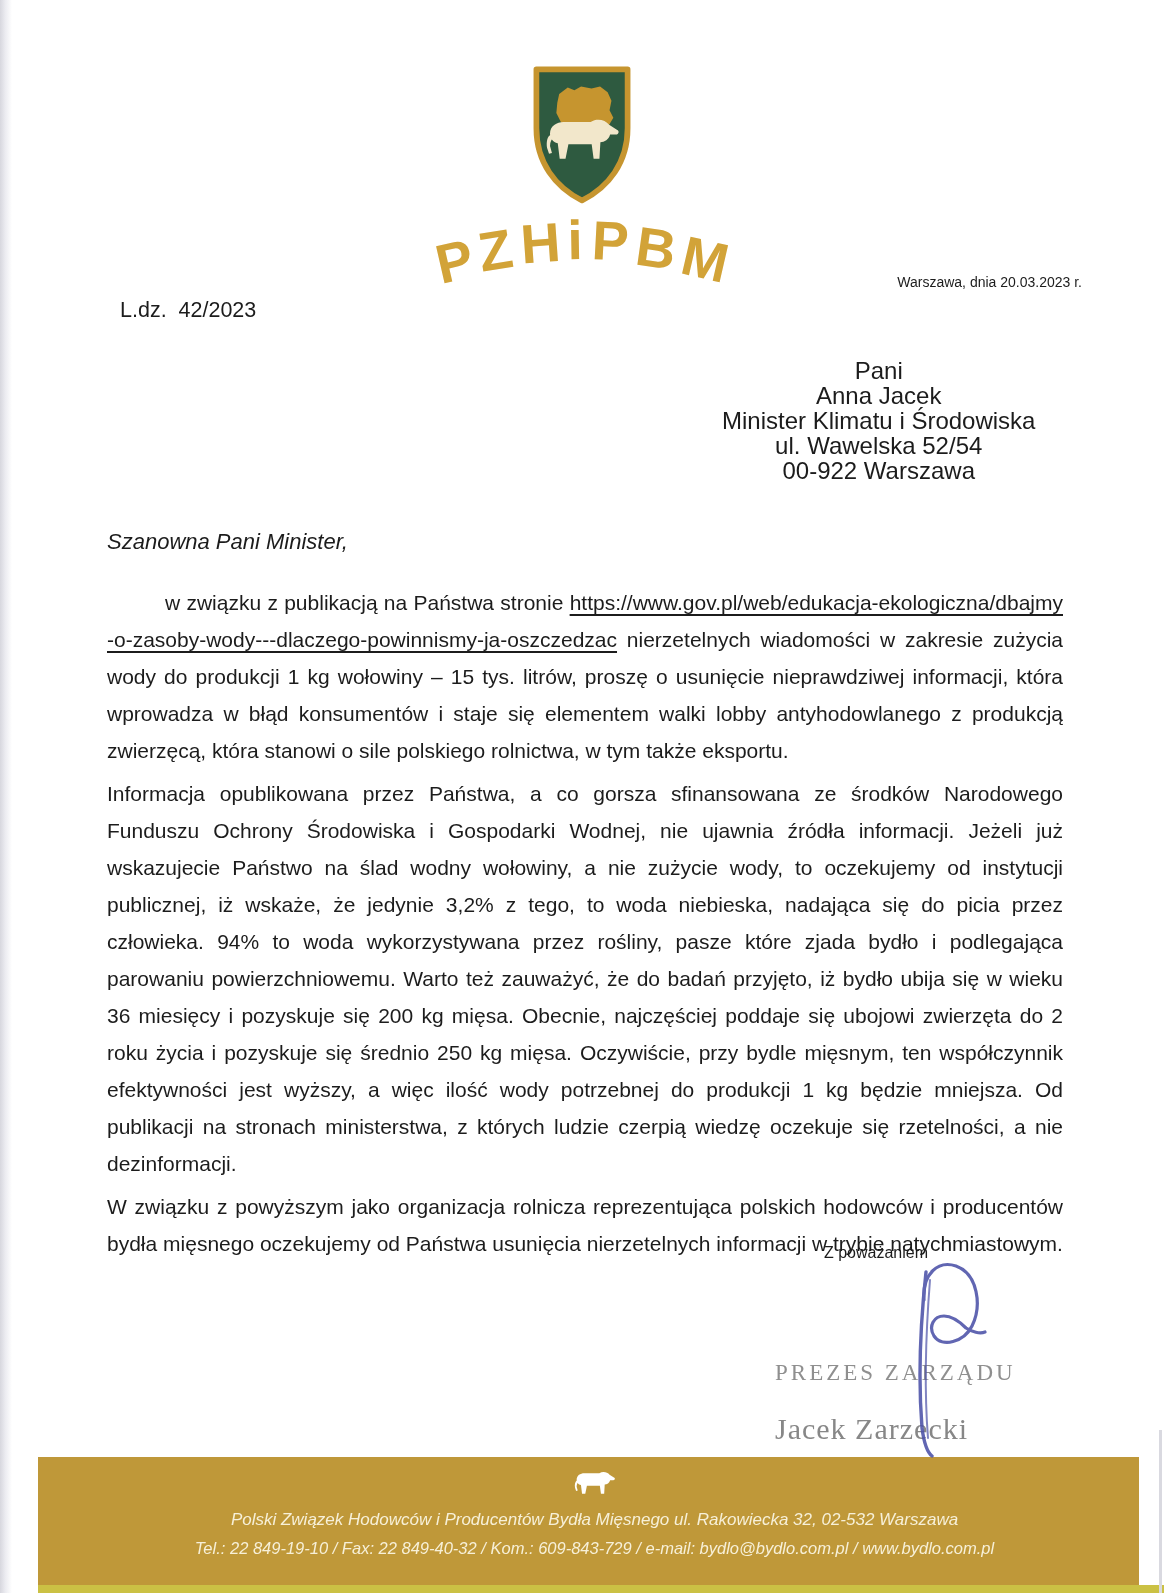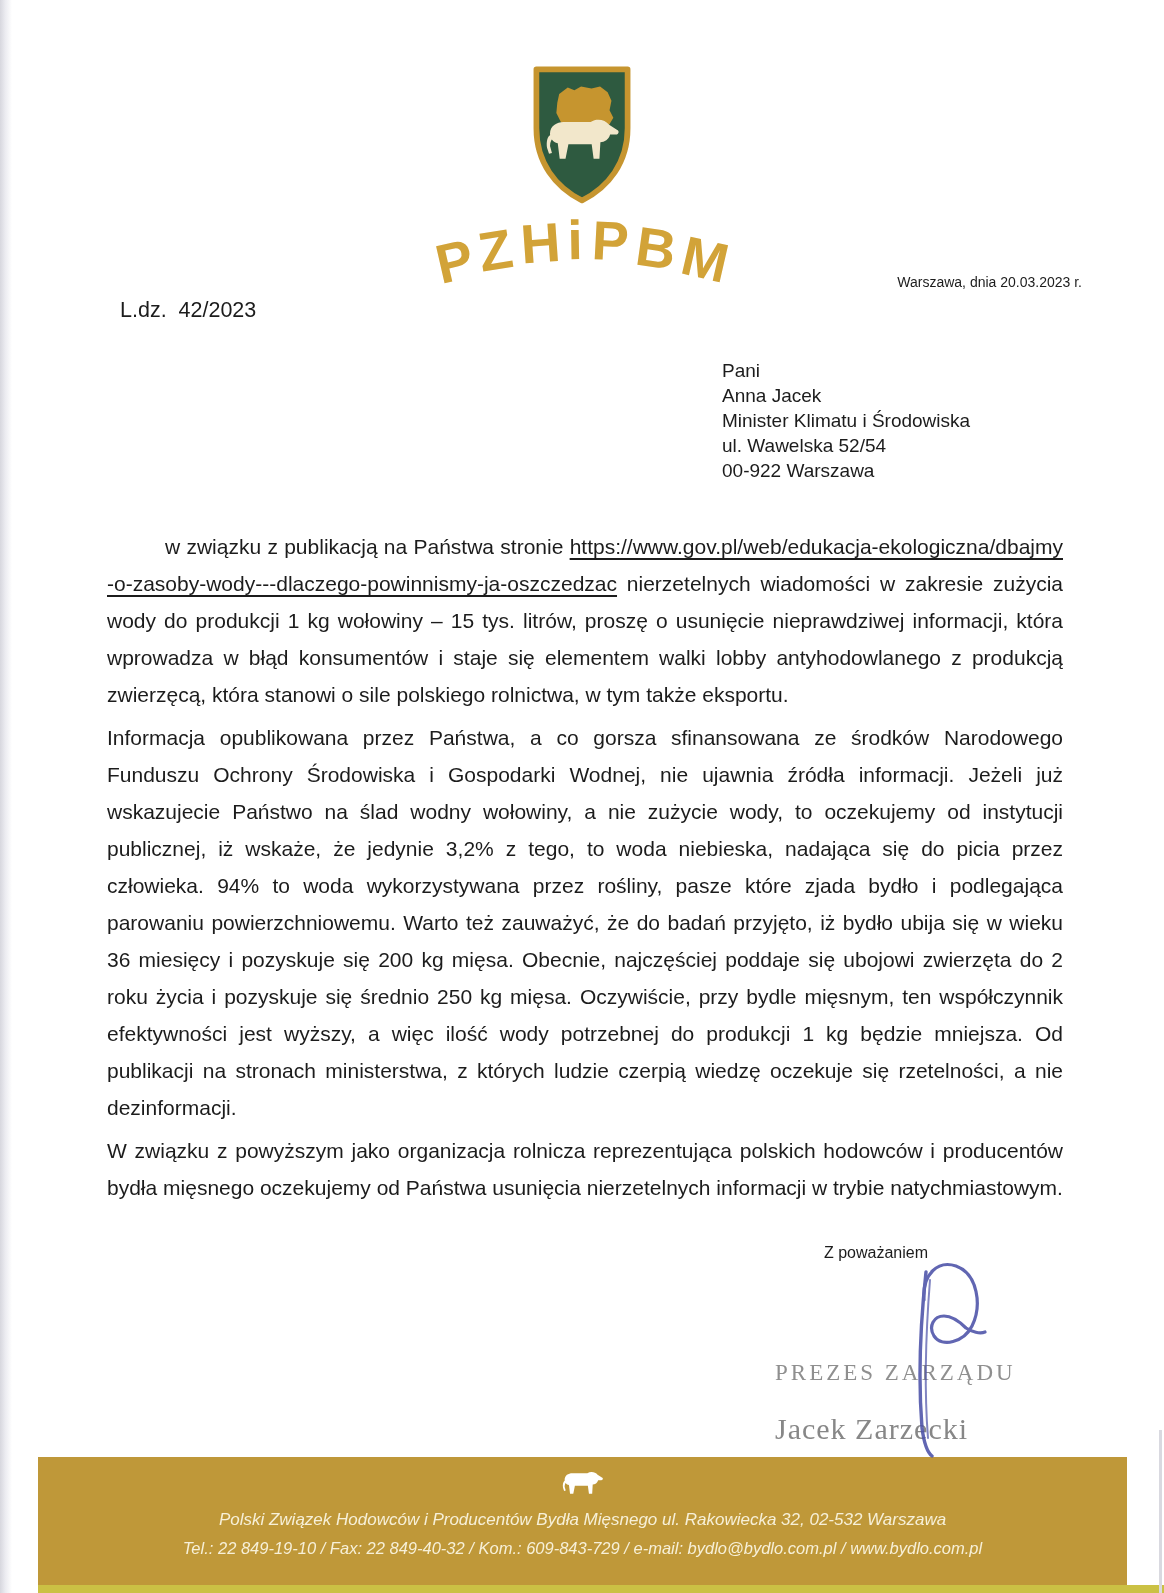--- a/index.html
+++ b/index.html
@@ -21,38 +21,38 @@
   .logo-letter:nth-child(2){transform:rotate(-9deg) translateY(4px);}
   .logo-letter:nth-child(3){transform:rotate(-4deg) translateY(-3px);}
   .logo-letter:nth-child(4){transform:rotate(-1deg) translateY(-6px);}
   .logo-letter:nth-child(5){transform:rotate(3deg) translateY(-5px);}
   .logo-letter:nth-child(6){transform:rotate(8deg) translateY(2px);}
   .logo-letter:nth-child(7){transform:rotate(13deg) translateY(13px);}
 
   .date-line{position:absolute;top:274px;right:82px;font-size:14px;}
   .reference{position:absolute;top:298px;left:120px;font-size:21.5px;}
 
-  .recipient{position:absolute;top:358px;left:722px;font-size:19px;line-height:25px;}
+  .recipient{position:absolute;top:358px;left:722px;font-size:24px;line-height:25px;text-align:center;}
 
   .letter-body{position:absolute;top:528px;left:107px;width:956px;font-size:21px;line-height:37px;}
   .salutation{font-style:italic;font-size:22px;line-height:28px;margin:0 0 28px 0;}
   .letter-body p{margin:0 0 6px 0;text-align:justify;}
   .letter-body p.indent{text-indent:58px;}
   .gov-link{color:#1c1c1c;text-decoration:underline;text-underline-offset:4px;cursor:pointer;word-break:break-all;}
 
   .closing{position:absolute;top:1244px;left:824px;font-size:16px;}
 
   .stamp{position:absolute;left:775px;width:300px;text-align:left;
     font-family:"Liberation Serif","DejaVu Serif",serif;}
   .stamp-title{top:1360px;font-size:23px;letter-spacing:3px;color:#8f8f8f;}
   .stamp-name{top:1412px;font-size:30px;letter-spacing:1px;color:#878787;}
   .signature{position:absolute;left:888px;top:1258px;z-index:5;}
 
   .footer-band{position:absolute;left:38px;top:1457px;width:1089px;height:128px;
-    background:#bf9839;text-align:center;color:#f7f0d8;}
+    background:#bf9839;text-align:center;color:#f7f0d8;padding-left:12px;}
   .footer-cow{margin-top:9px;}
   .footer-address{font-style:italic;font-size:17px;margin-top:5px;}
   .footer-contacts{font-style:italic;font-size:16.5px;margin-top:9px;}
   .footer-accent-line{position:absolute;left:38px;top:1585px;width:1126px;height:8px;background:#cbc144;}
 </style>
 </head>
 <body>
 
 <div class="page">
   <div class="page-edge-left"></div>
@@ -76,20 +76,21 @@
 
   <div class="recipient">
     <div>Pani</div>
     <div>Anna Jacek</div>
     <div>Minister Klimatu i Środowiska</div>
     <div>ul. Wawelska 52/54</div>
     <div>00-922 Warszawa</div>
   </div>
 
   <div class="letter-body">
+    <div class="salutation">Szanowna Pani Minister,</div>
     <p class="indent"><span>w związku z publikacją na Państwa stronie </span><a class="gov-link">https://www.gov.pl/web/edukacja-ekologiczna/dbajmy-o-zasoby-wody---dlaczego-powinnismy-ja-oszczedzac</a><span> nierzetelnych wiadomości w zakresie zużycia wody do produkcji 1 kg wołowiny – 15 tys. litrów, proszę o usunięcie nieprawdziwej informacji, która wprowadza w błąd konsumentów i staje się elementem walki lobby antyhodowlanego z produkcją zwierzęcą, która stanowi o sile polskiego rolnictwa, w tym także eksportu.</span></p>
     <p>Informacja opublikowana przez Państwa, a co gorsza sfinansowana ze środków Narodowego Funduszu Ochrony Środowiska i Gospodarki Wodnej, nie ujawnia źródła informacji. Jeżeli już wskazujecie Państwo na ślad wodny wołowiny, a nie zużycie wody, to oczekujemy od instytucji publicznej, iż wskaże, że jedynie 3,2% z tego, to woda niebieska, nadająca się do picia przez człowieka. 94% to woda wykorzystywana przez rośliny, pasze które zjada bydło i podlegająca parowaniu powierzchniowemu. Warto też zauważyć, że do badań przyjęto, iż bydło ubija się w wieku 36 miesięcy i pozyskuje się 200 kg mięsa. Obecnie, najczęściej poddaje się ubojowi zwierzęta do 2 roku życia i pozyskuje się średnio 250 kg mięsa. Oczywiście, przy bydle mięsnym, ten współczynnik efektywności jest wyższy, a więc ilość wody potrzebnej do produkcji 1 kg będzie mniejsza. Od publikacji na stronach ministerstwa, z których ludzie czerpią wiedzę oczekuje się rzetelności, a nie dezinformacji.</p>
     <p>W związku z powyższym jako organizacja rolnicza reprezentująca polskich hodowców i producentów bydła mięsnego oczekujemy od Państwa usunięcia nierzetelnych informacji w trybie natychmiastowym.</p>
   </div>
 
   <div class="closing">Z poważaniem</div>
 
   <div class="stamp stamp-title" style="top:1360px;">PREZES ZARZĄDU</div>
   <div class="stamp stamp-name" style="top:1412px;">Jacek Zarzecki</div>
 

